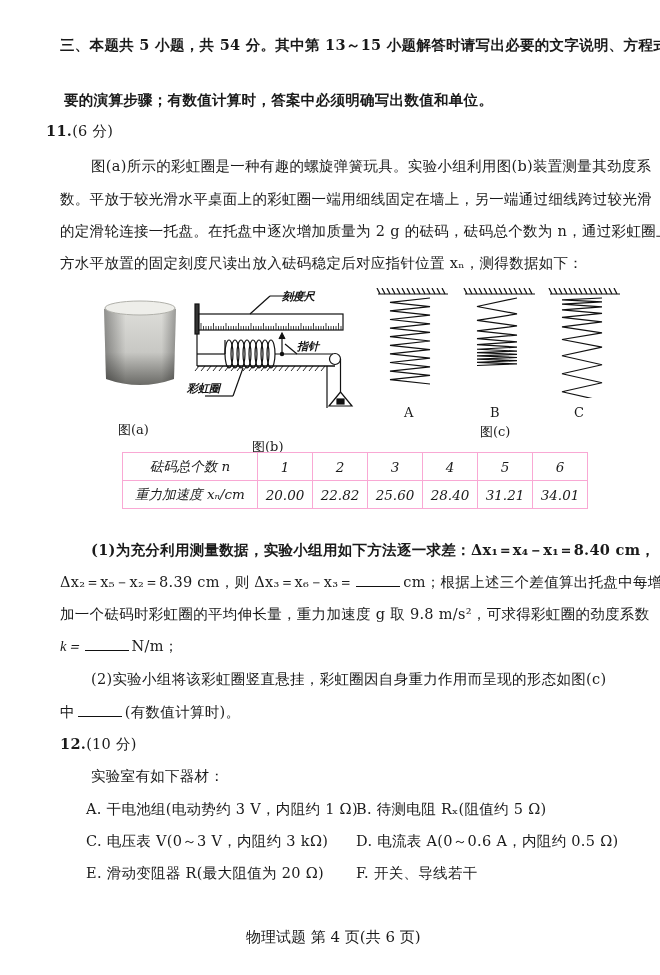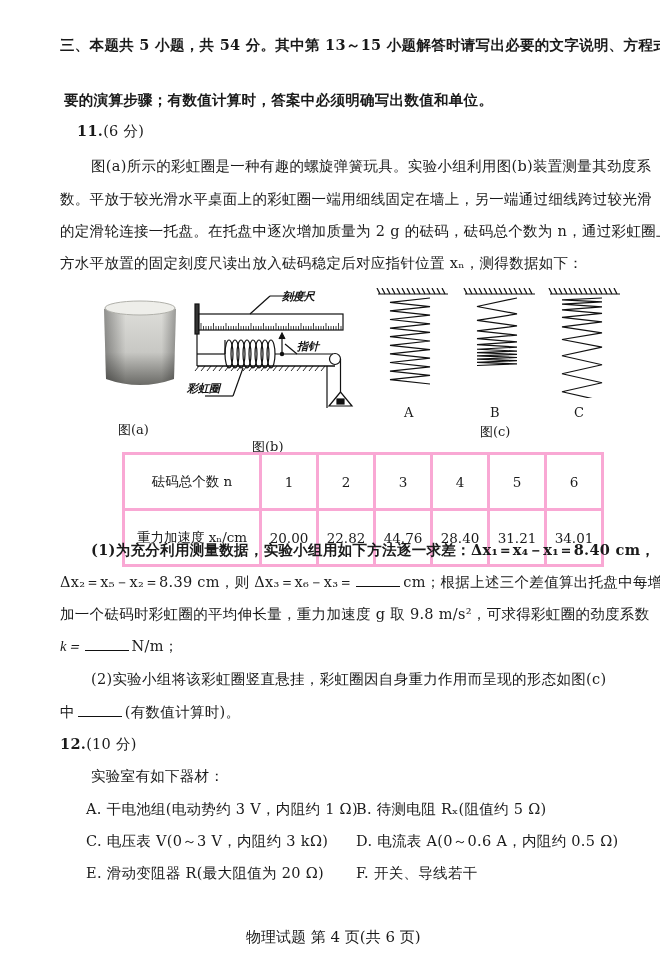--- a/index.html
+++ b/index.html
@@ -3,34 +3,34 @@
 <meta charset="utf-8">
 <style>
   html, body { margin:0; padding:0; background:#ffffff; }
   body { width:660px; height:975px; position:relative; overflow:hidden;
          font-family:"DejaVu Serif", serif; color:#1a1a1a; }
   .line { position:absolute; font-size:14.5px; white-space:nowrap; letter-spacing:0.3px; }
   .bold { font-weight:bold; }
   .it { font-style:italic; font-family:"Liberation Serif", serif; }
   .blank { display:inline-block; border-bottom:1.3px solid #111; width:44px; height:12px; vertical-align:baseline; margin:0 3px; }
   table.data { position:absolute; left:122px; top:452px; border-collapse:collapse; font-size:13.5px; }
-  table.data td { border:3px solid #f9a8d4; height:27px; text-align:center; padding:13px 4px; }
+  table.data td { border:1px solid #f9a8d4; height:27px; text-align:center; padding:0 4px;font-style:italic; }
   table.data td.h { width:126px; }
   table.data td.v { width:46px; }
   table { border:1.5px solid #222; }
   .caption { position:absolute; font-size:13px; }
   .footer { position:absolute; left:246px; top:928px; font-size:15px; }
 </style>
 </head>
 <body>
 
 <div class="line bold" style="left:60px;top:36px;">三、本题共 5 小题，共 54 分。其中第 13～15 小题解答时请写出必要的文字说明、方程式和重</div>
 <div class="line bold" style="left:64px;top:91px;">要的演算步骤；有数值计算时，答案中必须明确写出数值和单位。</div>
 
-<div class="line" style="left:77px;top:122px;">
+<div class="line" style="left:46px;top:122px;">
   <span class="bold">11.</span><span>(6 分)</span>
 </div>
 <div class="line" style="left:91px;top:157px;">图(a)所示的彩虹圈是一种有趣的螺旋弹簧玩具。实验小组利用图(b)装置测量其劲度系</div>
 <div class="line" style="left:60px;top:190px;">数。平放于较光滑水平桌面上的彩虹圈一端用细线固定在墙上，另一端通过细线跨过较光滑</div>
 <div class="line" style="left:60px;top:222px;">的定滑轮连接一托盘。在托盘中逐次增加质量为 2 g 的砝码，砝码总个数为 n，通过彩虹圈上</div>
 <div class="line" style="left:60px;top:254px;">方水平放置的固定刻度尺读出放入砝码稳定后对应指针位置 xₙ，测得数据如下：</div>
 
 <svg style="position:absolute;left:100px;top:295px;" width="80" height="100">
   <defs>
     <linearGradient id="coilg" x1="0" y1="0" x2="0" y2="1">
@@ -252,21 +252,21 @@
     <td class="v">2</td>
     <td class="v">3</td>
     <td class="v">4</td>
     <td class="v">5</td>
     <td class="v">6</td>
   </tr>
   <tr>
     <td class="h">重力加速度 xₙ/cm</td>
     <td class="v">20.00</td>
     <td class="v">22.82</td>
-    <td class="v">44.76</td>
+    <td class="v">25.60</td>
     <td class="v">28.40</td>
     <td class="v">31.21</td>
     <td class="v">34.01</td>
   </tr>
 </tbody>
   </table>
 
 <div class="line" style="left:91px;top:541px;font-weight:bold;">(1)为充分利用测量数据，实验小组用如下方法逐一求差：Δx₁＝x₄－x₁＝8.40 cm，</div>
 <div class="line" style="left:60px;top:573px;">
   <span>Δx₂＝x₅－x₂＝8.39 cm，则 Δx₃＝x₆－x₃＝</span><span class="blank"></span><span>cm；根据上述三个差值算出托盘中每增</span>

